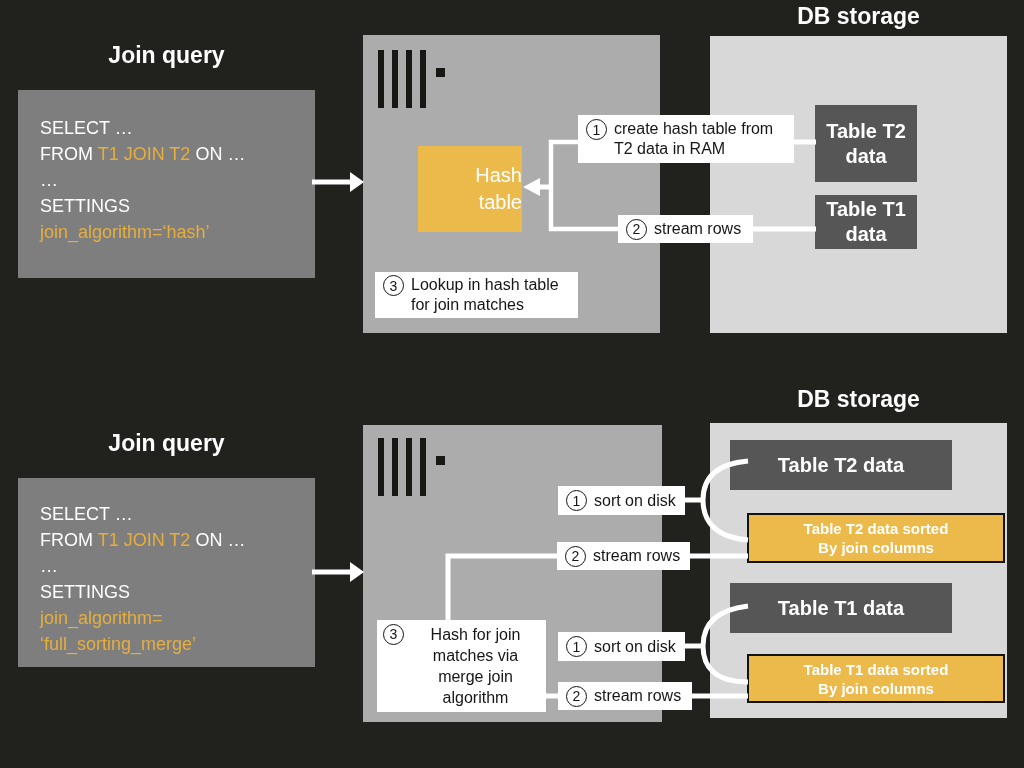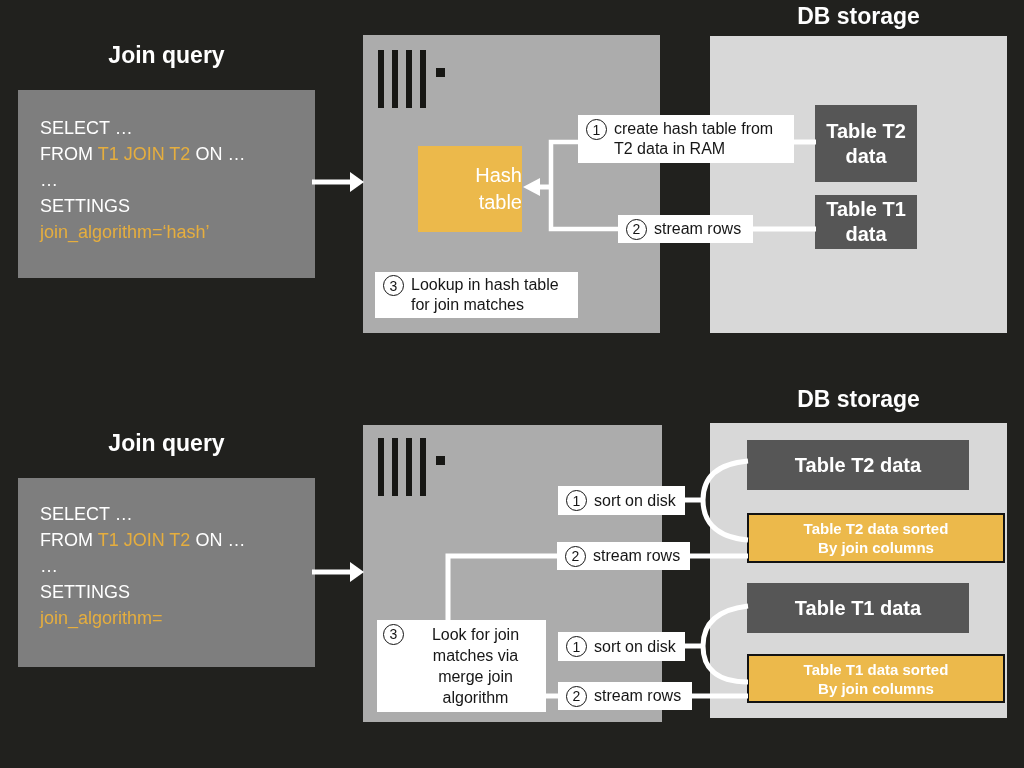--- a/index.html
+++ b/index.html
@@ -45,21 +45,21 @@
   .st-top{left:710px;top:36px;width:297px;height:297px;}
   .st-bottom{left:710px;top:423px;width:297px;height:295px;}
   .tbl{
     position:absolute;background:var(--table-dark-gray);color:#fff;
     font-weight:700;display:flex;flex-direction:column;align-items:center;justify-content:center;
     box-sizing:border-box;
   }
   .tbl-sm{font-size:20px;line-height:25px;}
   .t2-top{left:815px;top:105px;width:102px;height:77px;}
   .t1-top{left:815px;top:195px;width:102px;height:54px;}
-  .row-dark{left:747px;width:222px;height:50px;font-size:20px;}
+  .row-dark{left:730px;width:222px;height:50px;font-size:20px;}
   .r-t2{top:440px;}
   .r-t1{top:583px;}
   .row-sorted{
     position:absolute;left:747px;width:258px;background:var(--accent-orange);
     border:2px solid #131313;color:#fff;font-weight:700;font-size:15px;line-height:19px;
     display:flex;flex-direction:column;align-items:center;justify-content:center;
     text-align:center;box-sizing:border-box;
   }
   .r-t2s{top:513px;height:50px;}
   .r-t1s{top:654px;height:49px;}
@@ -182,20 +182,21 @@
   </div>
 
   <div class="section-title jq-bottom">Join query</div>
 
   <div class="query-box q-bottom">
     <div><span>SELECT …</span></div>
     <div><span>FROM </span><span class="orange">T1 JOIN T2</span><span> ON …</span></div>
     <div><span>…</span></div>
     <div><span>SETTINGS</span></div>
     <div class="orange"><span>join_algorithm=</span></div>
+    <div class="orange"><span>‘full_sorting_merge’</span></div>
   </div>
 
   <div class="server-box s-bottom"></div>
   <div class="ch-logo" style="left:378px;top:438px;">
     <i class="ch-bar b1"></i>
     <i class="ch-bar b2"></i>
     <i class="ch-bar b3"></i>
     <i class="ch-bar b4"></i>
     <i class="ch-sq"></i>
   </div>
@@ -222,21 +223,21 @@
     <span class="co-num">1</span>
     <span class="co-text">sort on disk</span>
   </div>
   <div class="callout single b-stream1">
     <span class="co-num">2</span>
     <span class="co-text">stream rows</span>
   </div>
   <div class="callout b-c3">
     <span class="co-num">3</span>
     <span class="co-text wrap">
-      <span>Look for join</span><br>
+      <span>Hash for join</span><br>
       <span>matches via</span><br>
       <span>merge join</span><br>
       <span>algorithm</span>
     </span>
   </div>
   <div class="callout single b-sort2">
     <span class="co-num">1</span>
     <span class="co-text">sort on disk</span>
   </div>
   <div class="callout single b-stream2">

